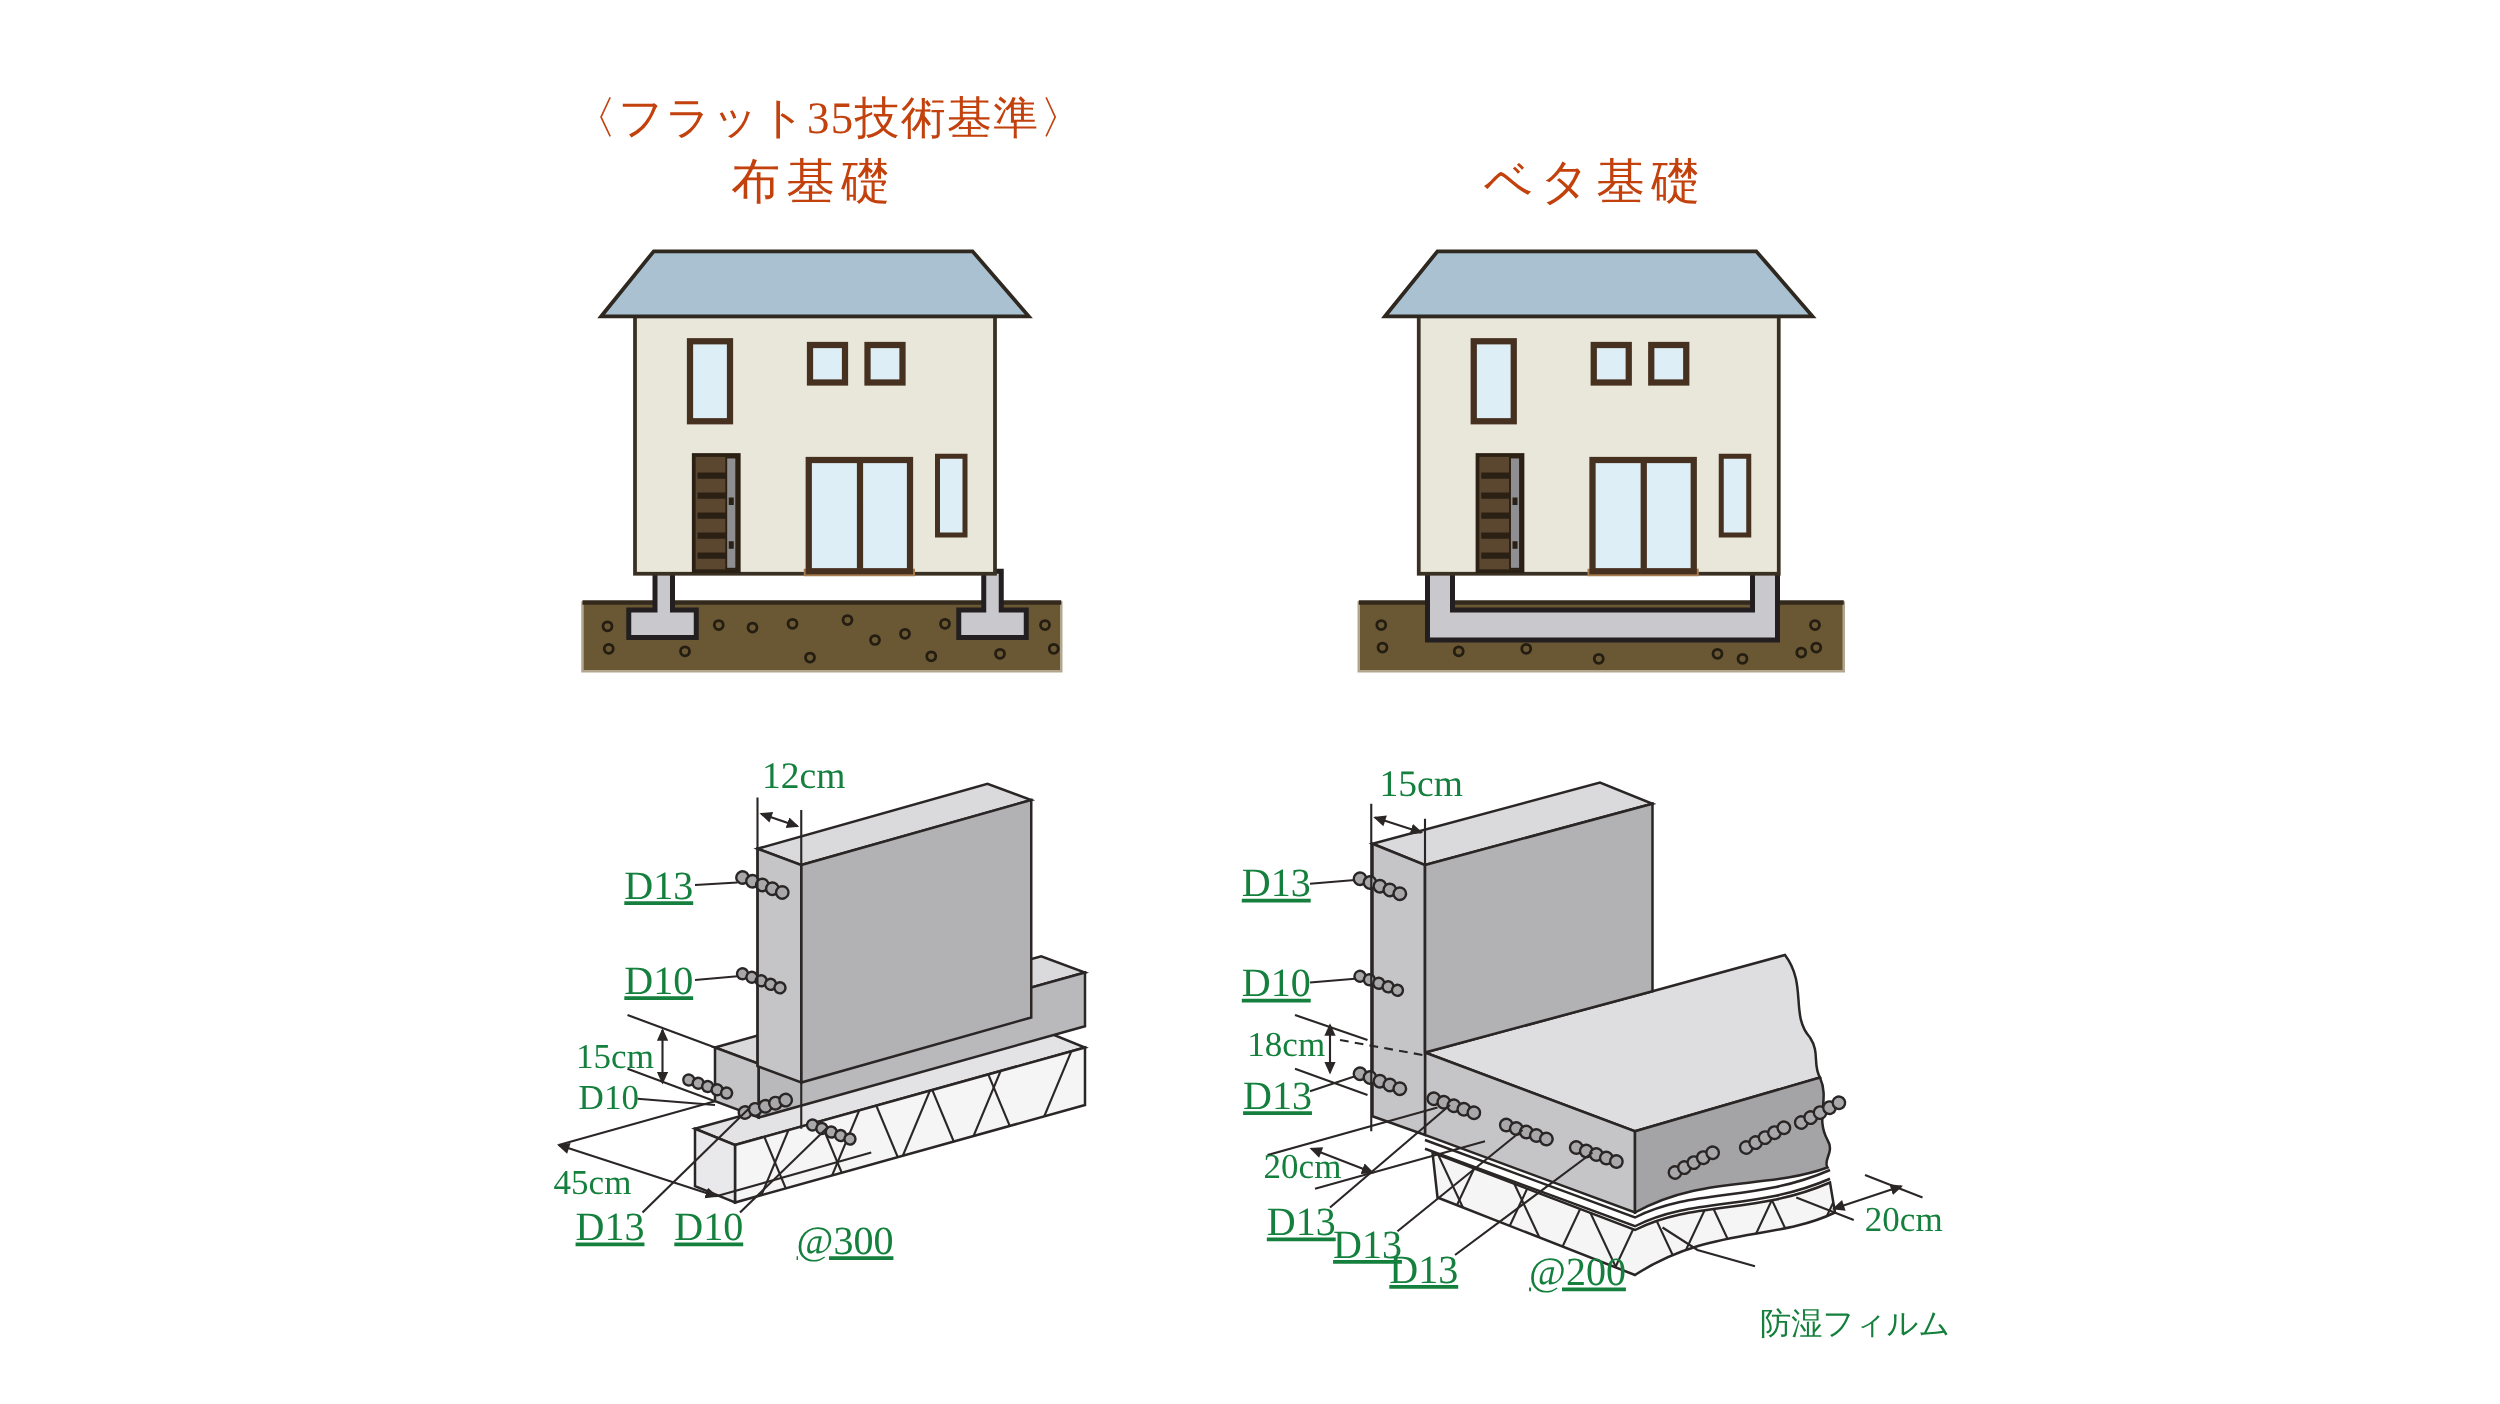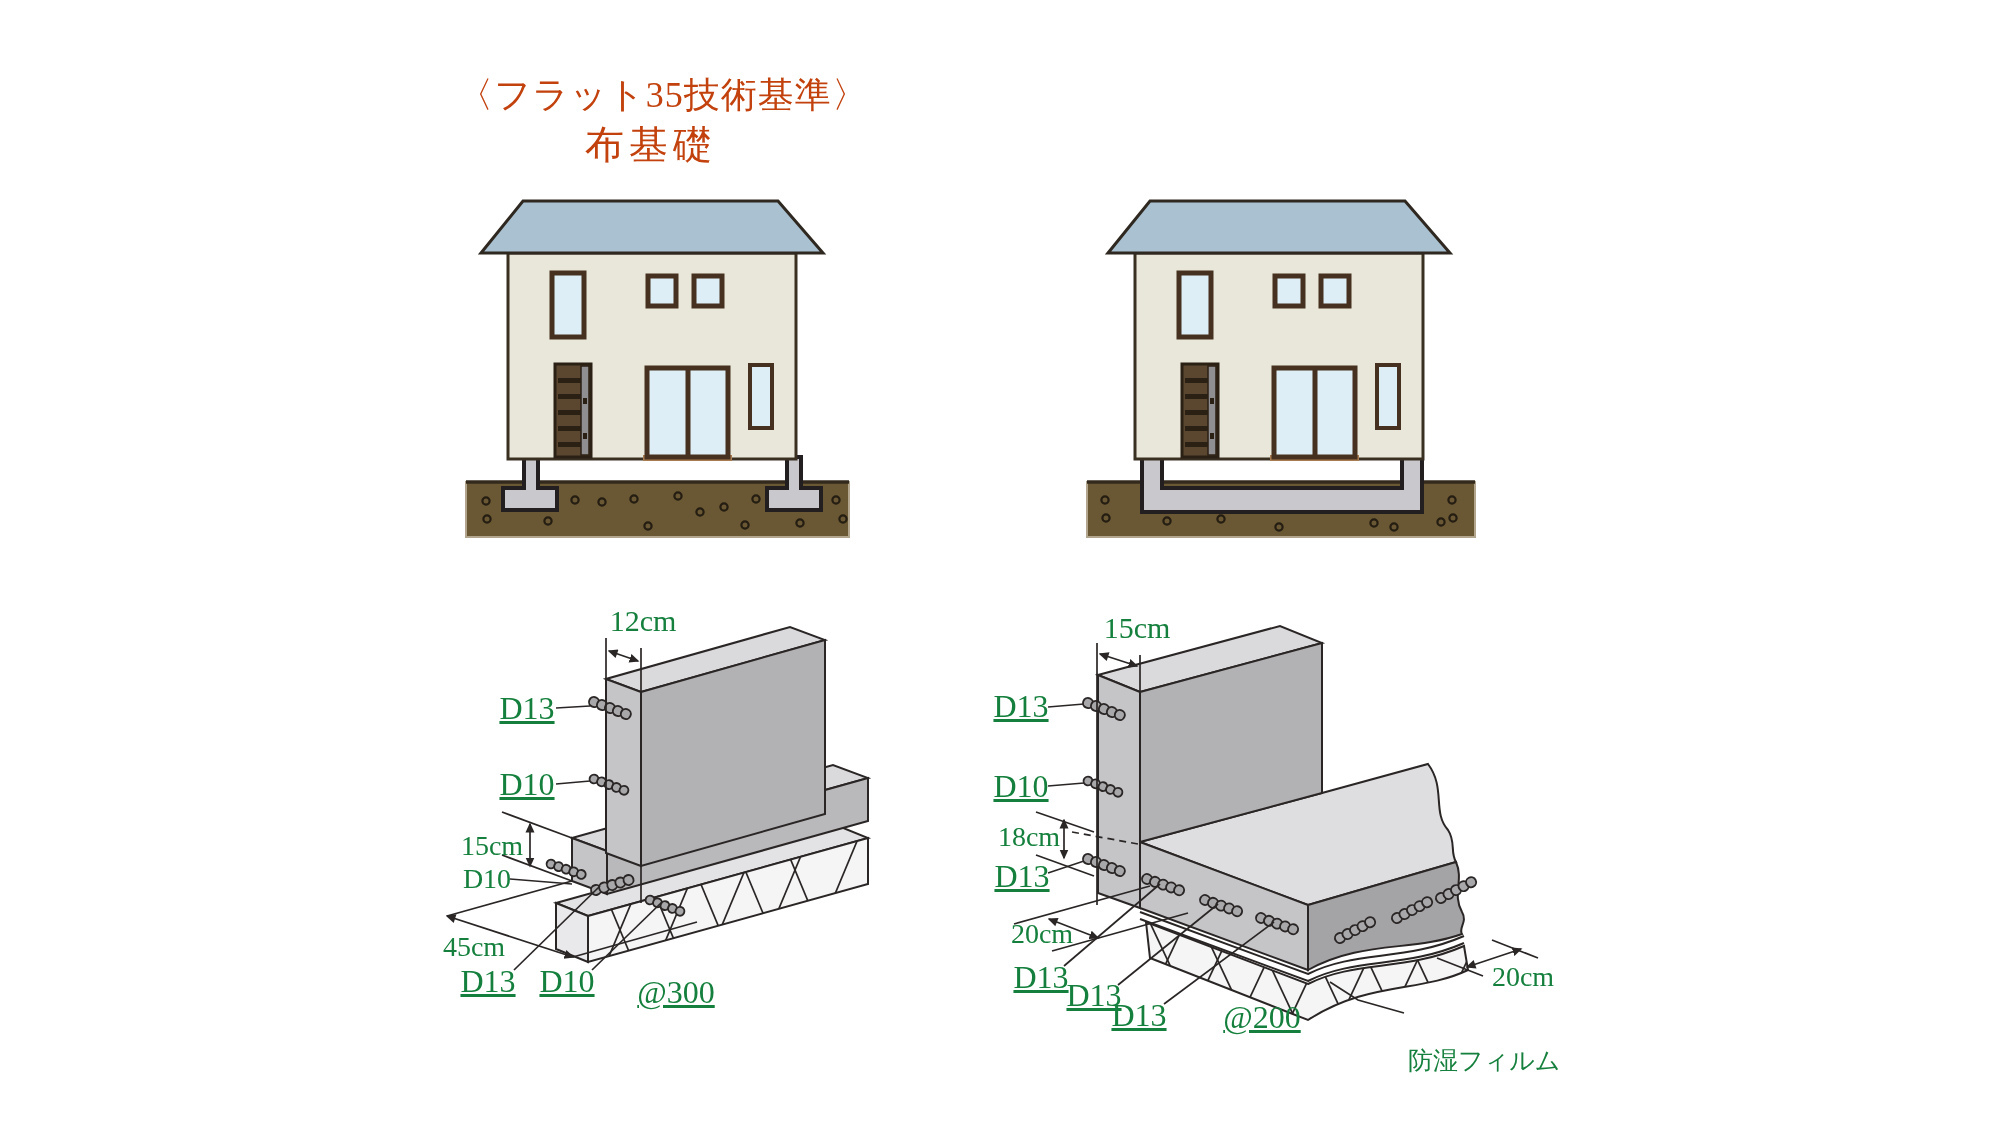--- a/index.html
+++ b/index.html
@@ -14,20 +14,21 @@
   .lbl-left{transform:translate(0,-50%);}
   .fs30{font-size:30px;} .fs29{font-size:32px;text-decoration:underline;} .fs28{font-size:28px;} .fs25{font-size:25px;margin-top:45px;}
 </style>
 </head>
 <body>
 
 <div class="canvas">
 
   <div class="title title-l1" style="left:663px;top:95px;">〈フラット35技術基準〉</div>
   <div class="title title-l2" style="left:635px;top:145px;margin-left:16px;">布基礎</div>
+  <div class="title title-l2" style="left:1276px;top:145px;">ベタ基礎</div>
 
   <svg viewBox="460 195 395 348" style="left:460px;top:195px;width:395px;height:348px">
     <g>
       <rect x="466" y="482" width="383" height="55" fill="#6a5733" stroke="#b3a68e" stroke-width="2"></rect>
       <line x1="466" y1="482" x2="849" y2="482" stroke="#332a1d" stroke-width="3.5"></line>
       <g fill="#6a5733" stroke="#241d12" stroke-width="2.2">
         <circle cx="486" cy="501" r="3.6"></circle>
           <circle cx="487" cy="519" r="3.6"></circle>
           <circle cx="548" cy="521" r="3.6"></circle>
         <circle cx="575" cy="500" r="3.6"></circle>

